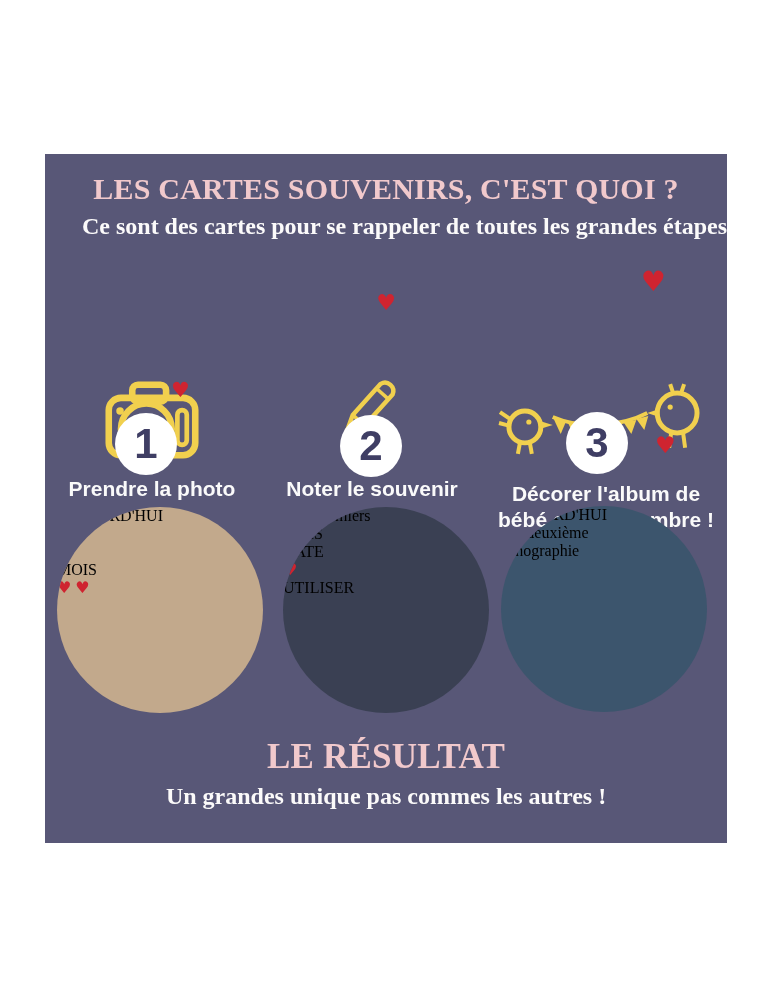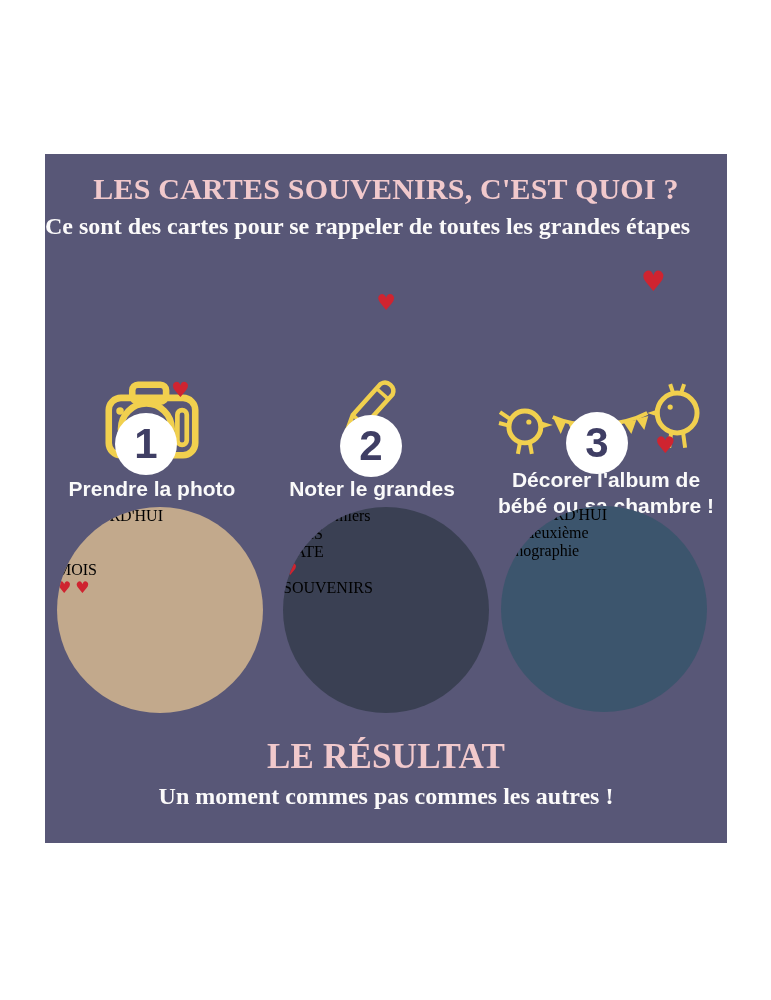--- a/index.html
+++ b/index.html
@@ -6,21 +6,21 @@
   .stage{position:relative;width:771px;height:1000px;background:#ffffff;overflow:hidden;
          font-family:"Liberation Serif",serif;}
   .panel{position:absolute;left:45px;top:154px;width:682px;height:689px;background:#585777;}
 
   
   .h-pink{position:absolute;left:0;width:100%;text-align:center;color:#f1c9cc;
           font-weight:700;margin:0;letter-spacing:.2px;}
   .intro-title{top:18px;font-size:30px;}
   .how-title{top:170px;font-size:27px;}
   .result-title{top:583px;font-size:35px;}
-  .intro-line{position:absolute;left:0;width:100%;text-align:left;color:#fbfafa;
+  .intro-line{position:absolute;left:0;width:100%;text-align:right;color:#fbfafa;
               font-weight:700;font-size:24px;margin:0;}
   .intro-line.l1{top:59px;}
   .intro-line.l2{top:96px;}
   .result-text{position:absolute;left:0;top:629px;width:100%;text-align:center;color:#fbfafa;
                font-weight:700;font-size:24px;margin:0;}
 
   .heart{color:#cf2430;font-family:"DejaVu Sans",sans-serif;line-height:1;display:inline-block;}
   .heart-right{position:absolute;left:596px;top:114px;font-size:28px;}
   .heart-mid-wrap{position:absolute;left:0;top:138px;width:100%;text-align:center;}
   .heart-mid{font-size:22px;}
@@ -38,21 +38,21 @@
               color:#3f3e64;font-family:"Liberation Sans",sans-serif;font-weight:700;font-size:42px;
               display:flex;align-items:center;justify-content:center;}
   .num1{left:58px;top:37px;}
   .num2{left:63px;top:39px;}
   .num3{left:81px;top:36px;}
   .cam-heart{position:absolute;left:114px;top:4px;font-size:21px;}
   .step3-heart{position:absolute;left:170px;top:58px;font-size:23px;}
   .step-label{position:absolute;left:0;width:100%;text-align:center;color:#fafafa;
               font-family:"Liberation Sans",sans-serif;font-weight:700;font-size:21px;line-height:26px;}
   .lbl12{top:100px;}
-  .lbl3{top:91px;text-align:center;}
+  .lbl3{top:105px;text-align:center;}
 
   
   .photo{position:absolute;width:206px;height:206px;border-radius:50%;overflow:hidden;}
   .photo1{left:12px;top:353px;background:#c2a98c;}
   .photo2{left:238px;top:353px;background:#3a4053;}
   .photo3{left:456px;top:352px;background:linear-gradient(135deg,#4a novità;} 
 
   
   .weave{position:absolute;inset:0;
     background:
@@ -184,21 +184,21 @@
     <div class="step step2">
       <div class="icon-wrap">
         <svg class="pencil" viewBox="0 0 36 96" width="32" height="86">
           <path d="M9 15 A 9.5 9.5 0 0 1 27 15 L27 62 L18 84 L9 62 Z" fill="none" stroke="#f1d04e" stroke-width="5" stroke-linejoin="round"></path>
           <line x1="9" y1="22" x2="27" y2="22" stroke="#f1d04e" stroke-width="4"></line>
           <line x1="9" y1="62" x2="27" y2="62" stroke="#f1d04e" stroke-width="4"></line>
           <path d="M14.5 70 L18 84 L21.5 70 Z" fill="#f1d04e"></path>
         </svg>
         <div class="num-circle num2">2</div>
       </div>
-      <div class="step-label lbl12">Noter le grandes</div>
+      <div class="step-label lbl12">Noter le souvenir</div>
     </div>
 
     <div class="step step3">
       <div class="icon-wrap">
         <svg class="birds" viewBox="0 0 210 78" width="209" height="78">
           <g stroke="#f1d04e" fill="none" stroke-width="5">
             <circle cx="27" cy="50" r="16"></circle>
             <circle cx="180" cy="36" r="20"></circle>
           </g>
           <g stroke="#f1d04e" stroke-width="4">
@@ -264,21 +264,21 @@
       <div class="pinkcard">
         <div class="pink-oval"></div>
         <div class="pink-line1">Mes premiers</div>
         <div class="pink-line2">MOIS</div>
         <div class="pink-dots"></div>
       </div>
       <div class="whitecard">
         <div class="cloud cloud-date">DATE</div>
         <div class="dotline dl1"></div>
         <span class="heart p2-heart">♥</span>
-        <div class="cloud cloud-souv">SOUVENIRS</div>
+        <div class="cloud cloud-souv">UTILISER</div>
         <div class="dotline dl2"></div>
         <div class="dotline dl3"></div>
         <div class="dotline dl4"></div>
         <div class="cat">
           <div class="cat-ear e1"></div>
           <div class="cat-ear e2"></div>
         </div>
         <div class="cat-text"></div>
       </div>
     </div>
@@ -300,16 +300,16 @@
           <div class="pol-blob"></div>
         </div>
         <div class="polaroid pol-b">
           <div class="pol-blob small"></div>
         </div>
         <div class="ucard-foot"></div>
       </div>
     </div>
 
     <h2 class="h-pink result-title">LE RÉSULTAT</h2>
-    <p class="result-text">Un moment commes pas commes les autres !</p>
+    <p class="result-text">Un grandes unique pas commes les autres !</p>
 
   </section>
 </div>
 
 </body></html>

